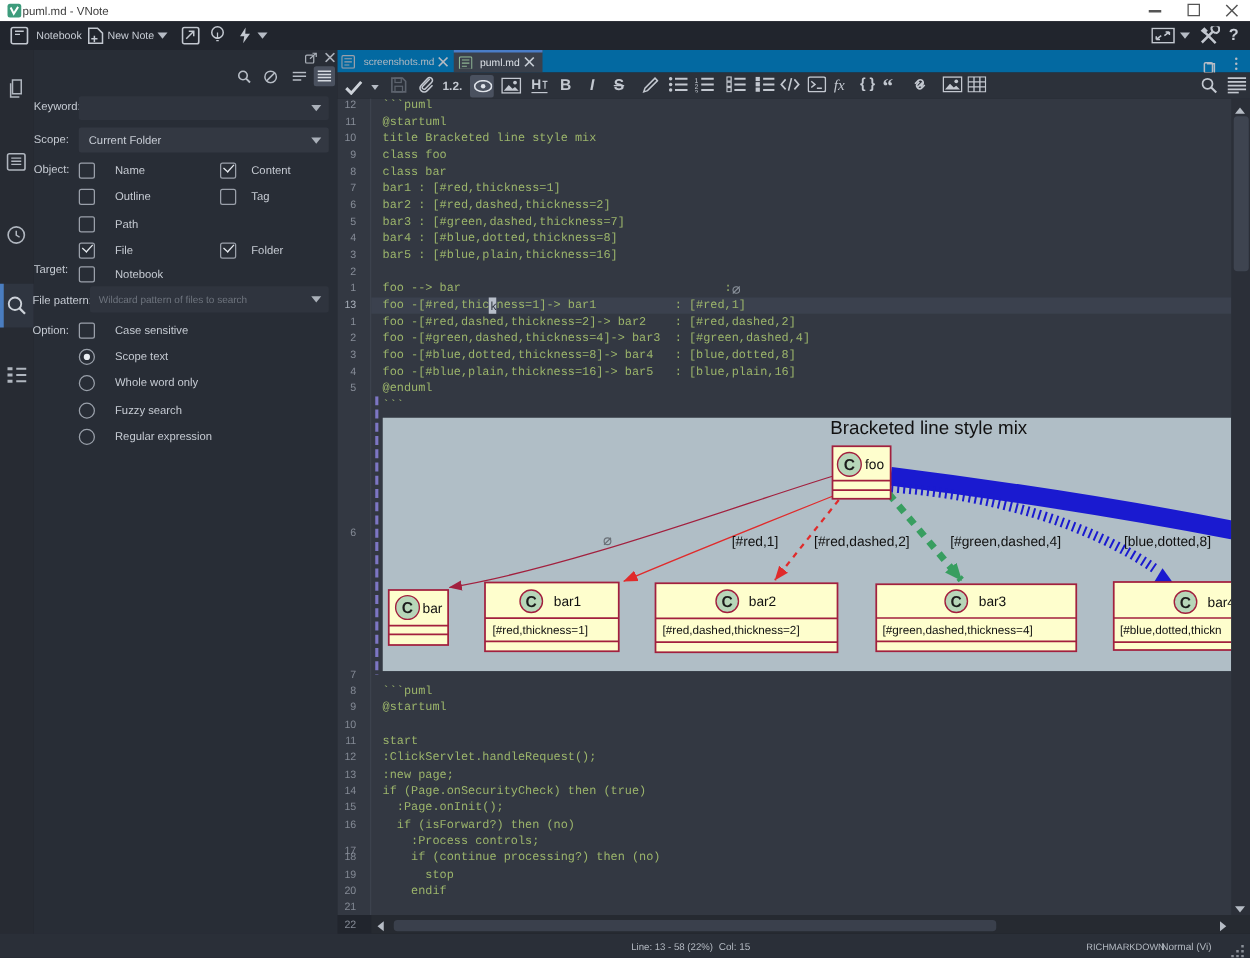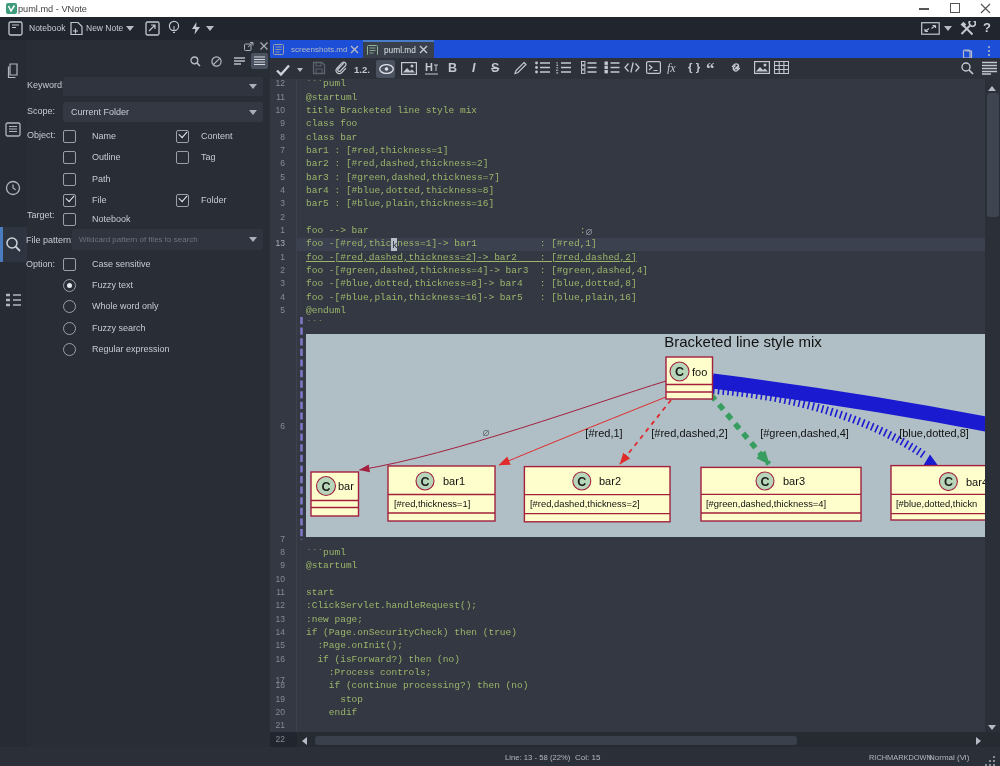--- a/index.html
+++ b/index.html
@@ -149,37 +149,37 @@
 
 <div class="t" style="left:26px;top:235px;font-size:9px;color:#c6cbd3;">File pattern:</div>
 <div class="a" style="left:72px;top:229px;width:191px;height:21px;background:#2f343e;border-radius:2px;"></div>
 <div class="t" style="left:79px;top:235px;font-size:8px;color:#6e747e;">Wildcard pattern of files to search</div>
 <div class="tri-d" style="left:249px;top:237px;border-top-color:#aab0b9;"></div>
 
 <div class="t" style="left:26px;top:259px;font-size:9px;color:#c6cbd3;">Option:</div>
 <div class="cb" style="left:63px;top:258px;"></div>
 <div class="t" style="left:92px;top:259px;font-size:9px;color:#c6cbd3;">Case sensitive</div>
 <div class="rb sel" style="left:63px;top:279px;"></div>
-<div class="t" style="left:92px;top:280px;font-size:9px;color:#c6cbd3;">Fuzzy text</div>
+<div class="t" style="left:92px;top:280px;font-size:9px;color:#c6cbd3;">Scope text</div>
 <div class="rb" style="left:63px;top:300px;"></div>
 <div class="t" style="left:92px;top:301px;font-size:9px;color:#c6cbd3;">Whole word only</div>
 <div class="rb" style="left:63px;top:322px;"></div>
 <div class="t" style="left:92px;top:323px;font-size:9px;color:#c6cbd3;">Fuzzy search</div>
 <div class="rb" style="left:63px;top:343px;"></div>
 <div class="t" style="left:92px;top:344px;font-size:9px;color:#c6cbd3;">Regular expression</div>
 
 <div class="a" style="left:0;top:747px;width:1000px;height:19px;background:#2a2f38;">
   <div class="t" style="left:505px;top:6px;font-size:7.7px;color:#b2b8c0;">Line: 13 - 58 (22%)</div>
   <div class="t" style="left:575px;top:6px;font-size:8px;color:#b2b8c0;">Col: 15</div>
   <div class="t" style="left:833px;top:6px;font-size:8px;color:#b2b8c0;margin-top:23px;">Spelling</div>
   <div class="t" style="left:869px;top:6px;font-size:7.4px;color:#b2b8c0;">RICHMARKDOWN</div>
   <div class="t" style="left:929px;top:6px;font-size:8px;color:#b2b8c0;">Normal (Vi)</div>
 </div>
 
-<div class="a" id="tabbar" style="left:270px;top:40px;width:730px;height:18px;background:#1d4ed8;">
+<div class="a" id="tabbar" style="left:270px;top:40px;width:730px;height:18px;background:#0369a1;">
   <svg class="a" style="left:3px;top:4px;" width="12" height="11">
       <rect x="0.5" y="0.5" width="10" height="10" rx="1" stroke="#9aa0aa" stroke-width="1" fill="none"></rect>
       <path d="M2.5,3 h6 M2.5,5.5 h6 M2.5,8 h4" stroke="#9aa0aa" stroke-width="0.9"></path>
     </svg>
   <div class="t" style="left:21px;top:5px;font-size:8px;color:#b4bac2;">screenshots.md</div>
   <svg class="a" style="left:80px;top:5px;" width="9" height="9">
       <path d="M1,1 L8,8 M8,1 L1,8" stroke="#b4bac2" stroke-width="1.4"></path>
     </svg>
   <div class="a" style="left:93px;top:0;width:71px;height:18px;background:#3a404b;border-top:2px solid #4a7dc8;"></div>
   <svg class="a" style="left:97px;top:4.5px;" width="11" height="10">
@@ -312,21 +312,21 @@
 <div class="ln" style="left:263px;top:185.0px;color:#878d98;">4</div>
 <div class="cl" style="top:185.0px;">bar4 : [#blue,dotted,thickness=8]</div>
 <div class="ln" style="left:263px;top:198.4px;color:#878d98;">3</div>
 <div class="cl" style="top:198.4px;">bar5 : [#blue,plain,thickness=16]</div>
 <div class="ln" style="left:263px;top:211.7px;color:#878d98;">2</div>
 <div class="ln" style="left:263px;top:225.0px;color:#878d98;">1</div>
 <div class="cl" style="top:225.0px;">foo --&gt; bar                                     : </div>
 <div class="ln" style="left:263px;top:238.4px;color:#a9b0bb;">13</div>
 <div class="cl" style="top:238.4px;">foo -[#red,thickness=1]-&gt; bar1           : [#red,1]</div>
 <div class="ln" style="left:263px;top:251.7px;color:#878d98;">1</div>
-<div class="cl" style="top:251.7px;text-decoration:underline;">foo -[#red,dashed,thickness=2]-&gt; bar2    : [#red,dashed,2]</div>
+<div class="cl" style="top:251.7px;">foo -[#red,dashed,thickness=2]-&gt; bar2    : [#red,dashed,2]</div>
 <div class="ln" style="left:263px;top:265.0px;color:#878d98;">2</div>
 <div class="cl" style="top:265.0px;">foo -[#green,dashed,thickness=4]-&gt; bar3  : [#green,dashed,4]</div>
 <div class="ln" style="left:263px;top:278.3px;color:#878d98;">3</div>
 <div class="cl" style="top:278.3px;">foo -[#blue,dotted,thickness=8]-&gt; bar4   : [blue,dotted,8]</div>
 <div class="ln" style="left:263px;top:291.7px;color:#878d98;">4</div>
 <div class="cl" style="top:291.7px;">foo -[#blue,plain,thickness=16]-&gt; bar5   : [blue,plain,16]</div>
 <div class="ln" style="left:263px;top:305.0px;color:#878d98;">5</div>
 <div class="cl" style="top:305.0px;">@enduml</div>
 <div class="cl" style="top:318.3px;">```</div>
 <svg class="a" style="left:585px;top:228px;" width="8" height="8">

